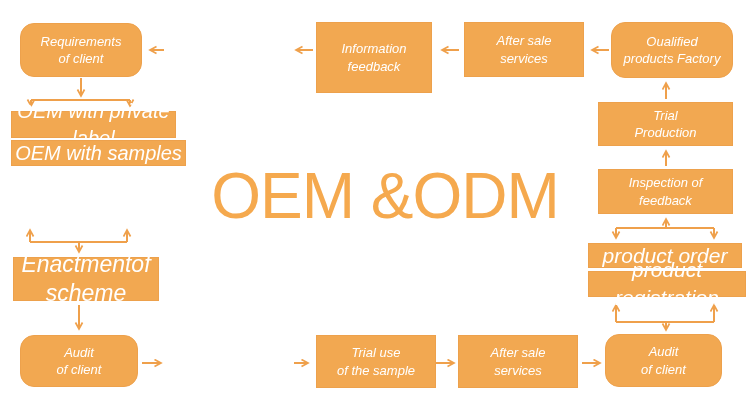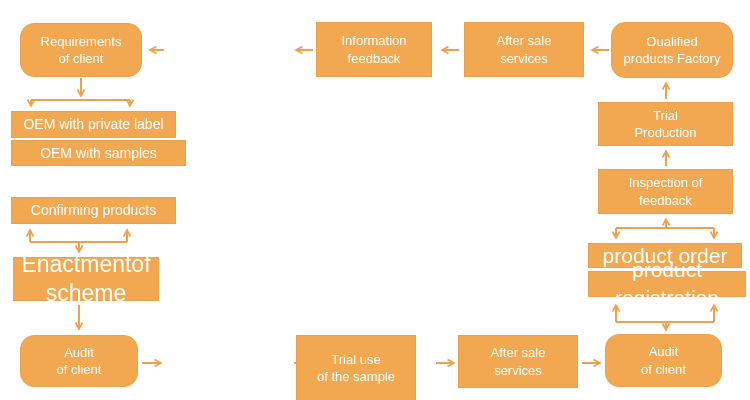--- a/index.html
+++ b/index.html
@@ -5,24 +5,24 @@
   html,body { margin:0; padding:0; background:#ffffff; }
   .canvas {
     position:relative; width:750px; height:400px; background:#ffffff;
     font-family:"Liberation Sans", sans-serif; overflow:hidden;
   }
   .arrows { position:absolute; left:0; top:0; width:750px; height:400px; }
   .box {
     position:absolute; display:flex; align-items:center; justify-content:center;
     background:var(--box-fill,#F2A851); color:var(--box-text,#ffffff);
     border:1px solid var(--box-border,#EDA14C); box-sizing:border-box;
-    text-align:center; white-space:pre-line; font-size:13px; line-height:1.32;
+    text-align:center; white-space:pre-line; font-size:13px; line-height:1.32;font-style:italic;
   }
   .rounded { border-radius:14px; }
-  .list  { font-size:14px; }
+  .list  { font-size:20px; }
   .stack { font-size:21px; }
   .enact { font-size:23px; line-height:1.25; }
   .title {
     position:absolute; left:195px; top:156px; width:380px; height:80px;
     display:flex; align-items:center; justify-content:center;
     color:var(--title-color,#F5A94E); font-size:64px; letter-spacing:-1px;
     white-space:nowrap;
   }
 </style>
 </head>
@@ -80,44 +80,44 @@
         <path d="M666,166 L666,151" marker-end="url(#ah)"></path>
       </g>
       <g>
         <path d="M666,99 L666,83" marker-end="url(#ah)"></path>
       </g>
     </g>
   </svg>
 
   <div class="box rounded" style="left:20px;top:23px;width:122px;height:54px">Requirements
 of client</div>
-  <div class="box" style="left:316px;top:22px;width:116px;height:55px">Information
+  <div class="box" style="left:316px;top:22px;width:116px;height:71px">Information
 feedback</div>
   <div class="box" style="left:464px;top:22px;width:120px;height:55px">After sale
 services</div>
   <div class="box rounded" style="left:611px;top:22px;width:122px;height:56px">Oualified
 products Factory</div>
 
   <div class="box list" style="left:11px;top:111px;width:165px;height:27px">OEM with private label</div>
   <div class="box list" style="left:11px;top:140px;width:175px;height:26px">OEM with samples</div>
-  <div class="box list" style="left:11px;top:197px;width:165px;height:27px">Confirming products</div>
 
   <div class="box enact" style="left:13px;top:257px;width:146px;height:44px">Enactmentof
 scheme</div>
 
   <div class="box rounded" style="left:20px;top:335px;width:118px;height:52px">Audit
 of client</div>
-  <div class="box" style="left:296px;top:335px;width:120px;height:66px">Trial use
+  <div class="box" style="left:316px;top:335px;width:120px;height:53px">Trial use
 of the sample</div>
   <div class="box" style="left:458px;top:335px;width:120px;height:53px">After sale
 services</div>
   <div class="box rounded" style="left:605px;top:334px;width:117px;height:53px">Audit
 of client</div>
 
   <div class="box stack" style="left:588px;top:243px;width:154px;height:25px">product order</div>
   <div class="box stack" style="left:588px;top:271px;width:158px;height:26px">product registration</div>
   <div class="box" style="left:598px;top:169px;width:135px;height:45px">Inspection of
 feedback</div>
   <div class="box" style="left:598px;top:102px;width:135px;height:44px">Trial
 Production</div>
 
+  <div class="title">OEM &amp;ODM</div>
 
 </div>
 
 </body></html>

